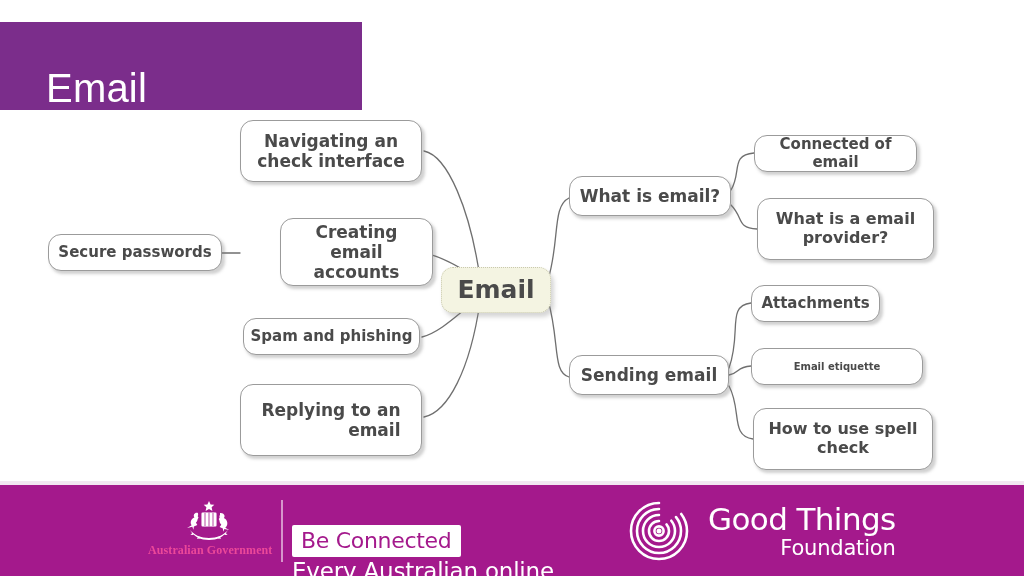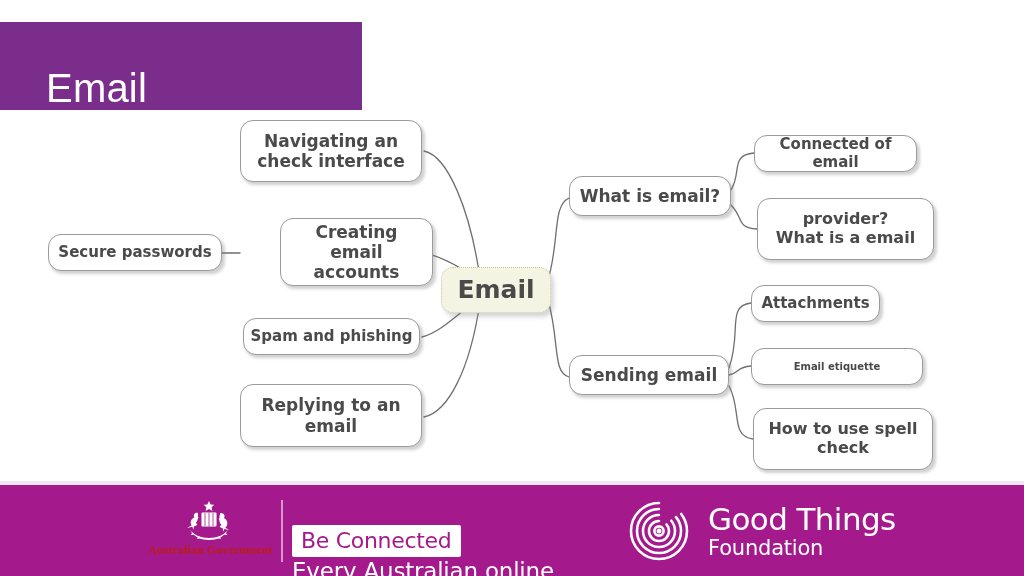--- a/index.html
+++ b/index.html
@@ -119,21 +119,21 @@
     width: 100%;
     height: 44px;
     display: flex;
     align-items: center;
     justify-content: center;
   }
   #aus-gov-text {
     font-family: "Liberation Serif", serif;
     font-weight: bold;
     font-size: 12px;
-    color: #b91c1c;
+    color: #ec4899;
     letter-spacing: 0.1px;
     white-space: nowrap;
   }
   #footer-divider {
     position: absolute;
     left: 281px;
     top: 500px;
     width: 1.5px;
     height: 62px;
     background: rgba(255,255,255,0.55);
@@ -192,20 +192,21 @@
     letter-spacing: -0.6px;
     white-space: nowrap;
     font-family: "DejaVu Sans", sans-serif;
   }
   #gtf-line2 {
     font-size: 21px;
     letter-spacing: -0.2px;
     margin-top: 3px;
     white-space: nowrap;
     font-family: "DejaVu Sans", sans-serif;
+    text-align: right;
   }
 </style>
 </head>
 <body>
 
 <div id="slide">
 
   <div id="header-banner">
     <div id="header-title">Email</div>
   </div>
@@ -257,43 +258,43 @@
             <span>Creating email</span>
             <span>accounts</span>
           </span>
         </span>
     </div>
     <div class="node" style="left:243px; top:208px; width:177px; height:37px; font-size:15px;">
       <span>
           <span>Spam and phishing</span>
         </span>
     </div>
-    <div class="node" style="left:240px; top:274px; width:182px; height:63px; font-size:17px;">
+    <div class="node" style="left:240px; top:274px; width:182px; height:72px; font-size:17px;text-align:right;">
       <span>
           <span>
             <span>Replying to an</span>
             <span>email</span>
           </span>
         </span>
     </div>
     <div class="node" style="left:569px; top:66px; width:162px; height:40px; font-size:17px;">
       <span>
           <span>What is email?</span>
         </span>
     </div>
     <div class="node" style="left:754px; top:25px; width:163px; height:37px; font-size:15px;">
       <span>
           <span>Connected of email</span>
         </span>
     </div>
     <div class="node" style="left:757px; top:88px; width:177px; height:62px; font-size:16px;">
       <span>
           <span>
+            <span>What is a email</span>
             <span>provider?</span>
-            <span>What is a email</span>
           </span>
         </span>
     </div>
     <div class="node" style="left:569px; top:245px; width:160px; height:40px; font-size:17px;">
       <span>
           <span>Sending email</span>
         </span>
     </div>
     <div class="node" style="left:751px; top:175px; width:129px; height:37px; font-size:15px;">
       <span>

